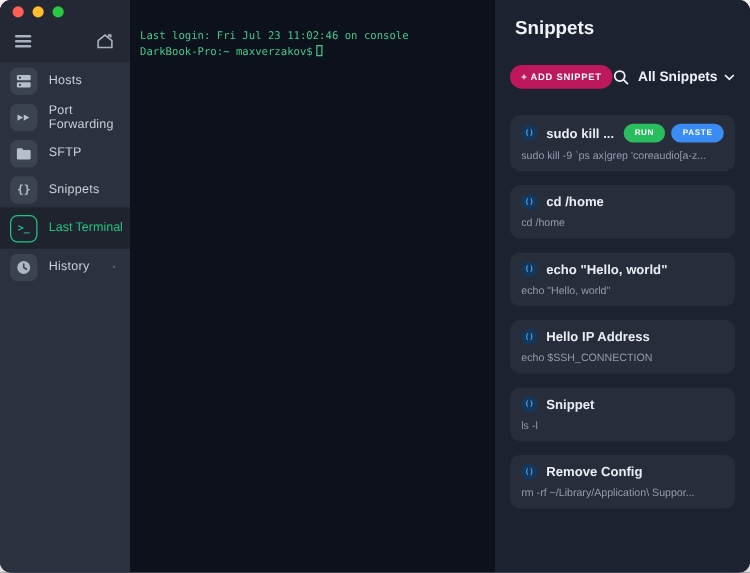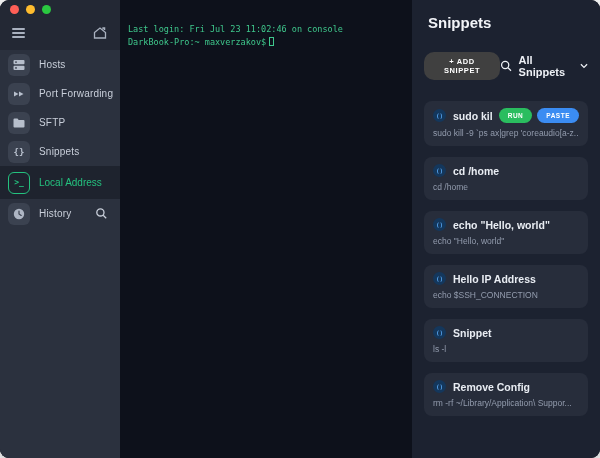--- a/index.html
+++ b/index.html
@@ -1,20 +1,20 @@
 <!DOCTYPE html>
 <html><head>
 <meta charset="utf-8">
 <style>
   * { margin:0; padding:0; box-sizing:border-box; }
   html,body { width:600px; height:458px; background:#ffffff; font-family:"Liberation Sans", sans-serif; }
   .window { position:absolute; top:0; left:0; width:600px; height:458px; border-radius:9px; overflow:hidden; display:flex; box-shadow:0 4px 18px rgba(0,0,0,.35); background:#0d111b; }
 
   
-  .sidebar { width:120px; background:#232834; display:flex; flex-direction:column; flex-shrink:0; }
+  .sidebar { width:104px; background:#232834; display:flex; flex-direction:column; flex-shrink:0; }
   .titlebar { height:18px; display:flex; align-items:center; padding-left:10px; gap:7px; }
   .tl { width:9px; height:9px; border-radius:50%; }
   .tl.red { background:#ff5f57; } .tl.yellow { background:#febc2e; } .tl.green { background:#2ac840; }
   .nav-header { height:30px; display:flex; align-items:center; justify-content:space-between; padding:0 12px; }
   .hamburger span { display:block; width:13px; height:2px; background:#a9b1bf; border-radius:1px; margin:2px 0; }
   .side-block { background:#2b313e; }
   .side-row { height:29px; display:flex; align-items:center; padding-left:8px; gap:9px; cursor:pointer; }
   .side-row .ic { width:22px; height:22px; border-radius:6px; background:#3b4250; display:flex; align-items:center; justify-content:center; flex-shrink:0; color:#b7bfcc; }
   .side-row .lbl { font-size:10px; color:#c9cfda; letter-spacing:.2px; }
   .active-row { height:33px; background:#1e232e; display:flex; align-items:center; padding-left:8px; gap:9px; cursor:pointer; }
@@ -26,21 +26,21 @@
   .braces { font-size:9px; font-weight:bold; font-family:"DejaVu Sans Mono", monospace; }
 
   
   .terminal { width:292px; background:#0d111b; padding:23px 8px; font-family:"DejaVu Sans Mono", monospace; font-size:8.5px; line-height:13px; color:#3fc88c; flex-shrink:0; }
   .cursor { display:inline-block; width:5px; height:9px; border:1px solid #3fc88c; margin-left:3px; vertical-align:-1px; }
 
   
   .panel { flex:1; background:#1c2230; padding:14px 12px 0 12px; overflow:hidden; }
   .panel-title { font-size:15px; font-weight:bold; color:#f2f4f8; margin-left:4px; }
   .toolbar { margin-top:21px; display:flex; align-items:center; }
-  .add-pill { background:#404040; border-radius:10px; padding:5px 9px; font-size:7.5px; font-weight:bold; color:#ffffff; letter-spacing:.6px; border:none; cursor:pointer; font-family:"Liberation Sans", sans-serif; }
+  .add-pill { background:#be185d; border-radius:10px; padding:5px 9px; font-size:7.5px; font-weight:bold; color:#ffffff; letter-spacing:.6px; border:none; cursor:pointer; font-family:"Liberation Sans", sans-serif; }
   .toolbar .right { margin-left:auto; display:flex; align-items:center; gap:6px; }
   .filter { display:flex; align-items:center; gap:5px; font-size:11px; font-weight:bold; color:#eef1f6; cursor:pointer; }
   .cards { margin-top:21px; }
   .card { background:#272d3b; border-radius:8px; padding:7px 9px 8px 9px; margin-bottom:11px; cursor:pointer; }
   .card-head { display:flex; align-items:center; gap:7px; }
   .snip-circle { width:13px; height:13px; border-radius:50%; background:#14375c; color:#58a6f2; font-size:6px; font-weight:bold; display:flex; align-items:center; justify-content:center; font-family:"DejaVu Sans Mono", monospace; flex-shrink:0; }
   .card-title { font-size:10.5px; font-weight:bold; color:#e9edf3; white-space:nowrap; overflow:hidden; }
   .card-btns { margin-left:auto; display:flex; gap:5px; }
   .btn { border:none; border-radius:9px; padding:4px 9px; font-size:6.5px; font-weight:bold; color:#ffffff; letter-spacing:.5px; cursor:pointer; font-family:"Liberation Sans", sans-serif; }
   .btn.run { background:#2abd5f; }
@@ -104,21 +104,21 @@
         <span class="lbl">SFTP</span>
       </div>
       <div class="side-row">
         <span class="ic braces">{}</span>
         <span class="lbl">Snippets</span>
       </div>
     </div>
 
     <div class="active-row">
       <span class="ic-term">&gt;_</span>
-      <span class="lbl">Local Address</span>
+      <span class="lbl">Last Terminal</span>
     </div>
 
     <div class="history-block">
       <div class="side-row">
         <span class="ic">
           <svg width="14" height="14" viewBox="0 0 14 14">
             <circle cx="7" cy="7" r="5.2" fill="#aeb6c4"></circle>
             <path d="M7 4.2 V7 L9.2 8.4" stroke="#3b4250" stroke-width="1.2" fill="none" stroke-linecap="round"></path>
           </svg>
         </span>

